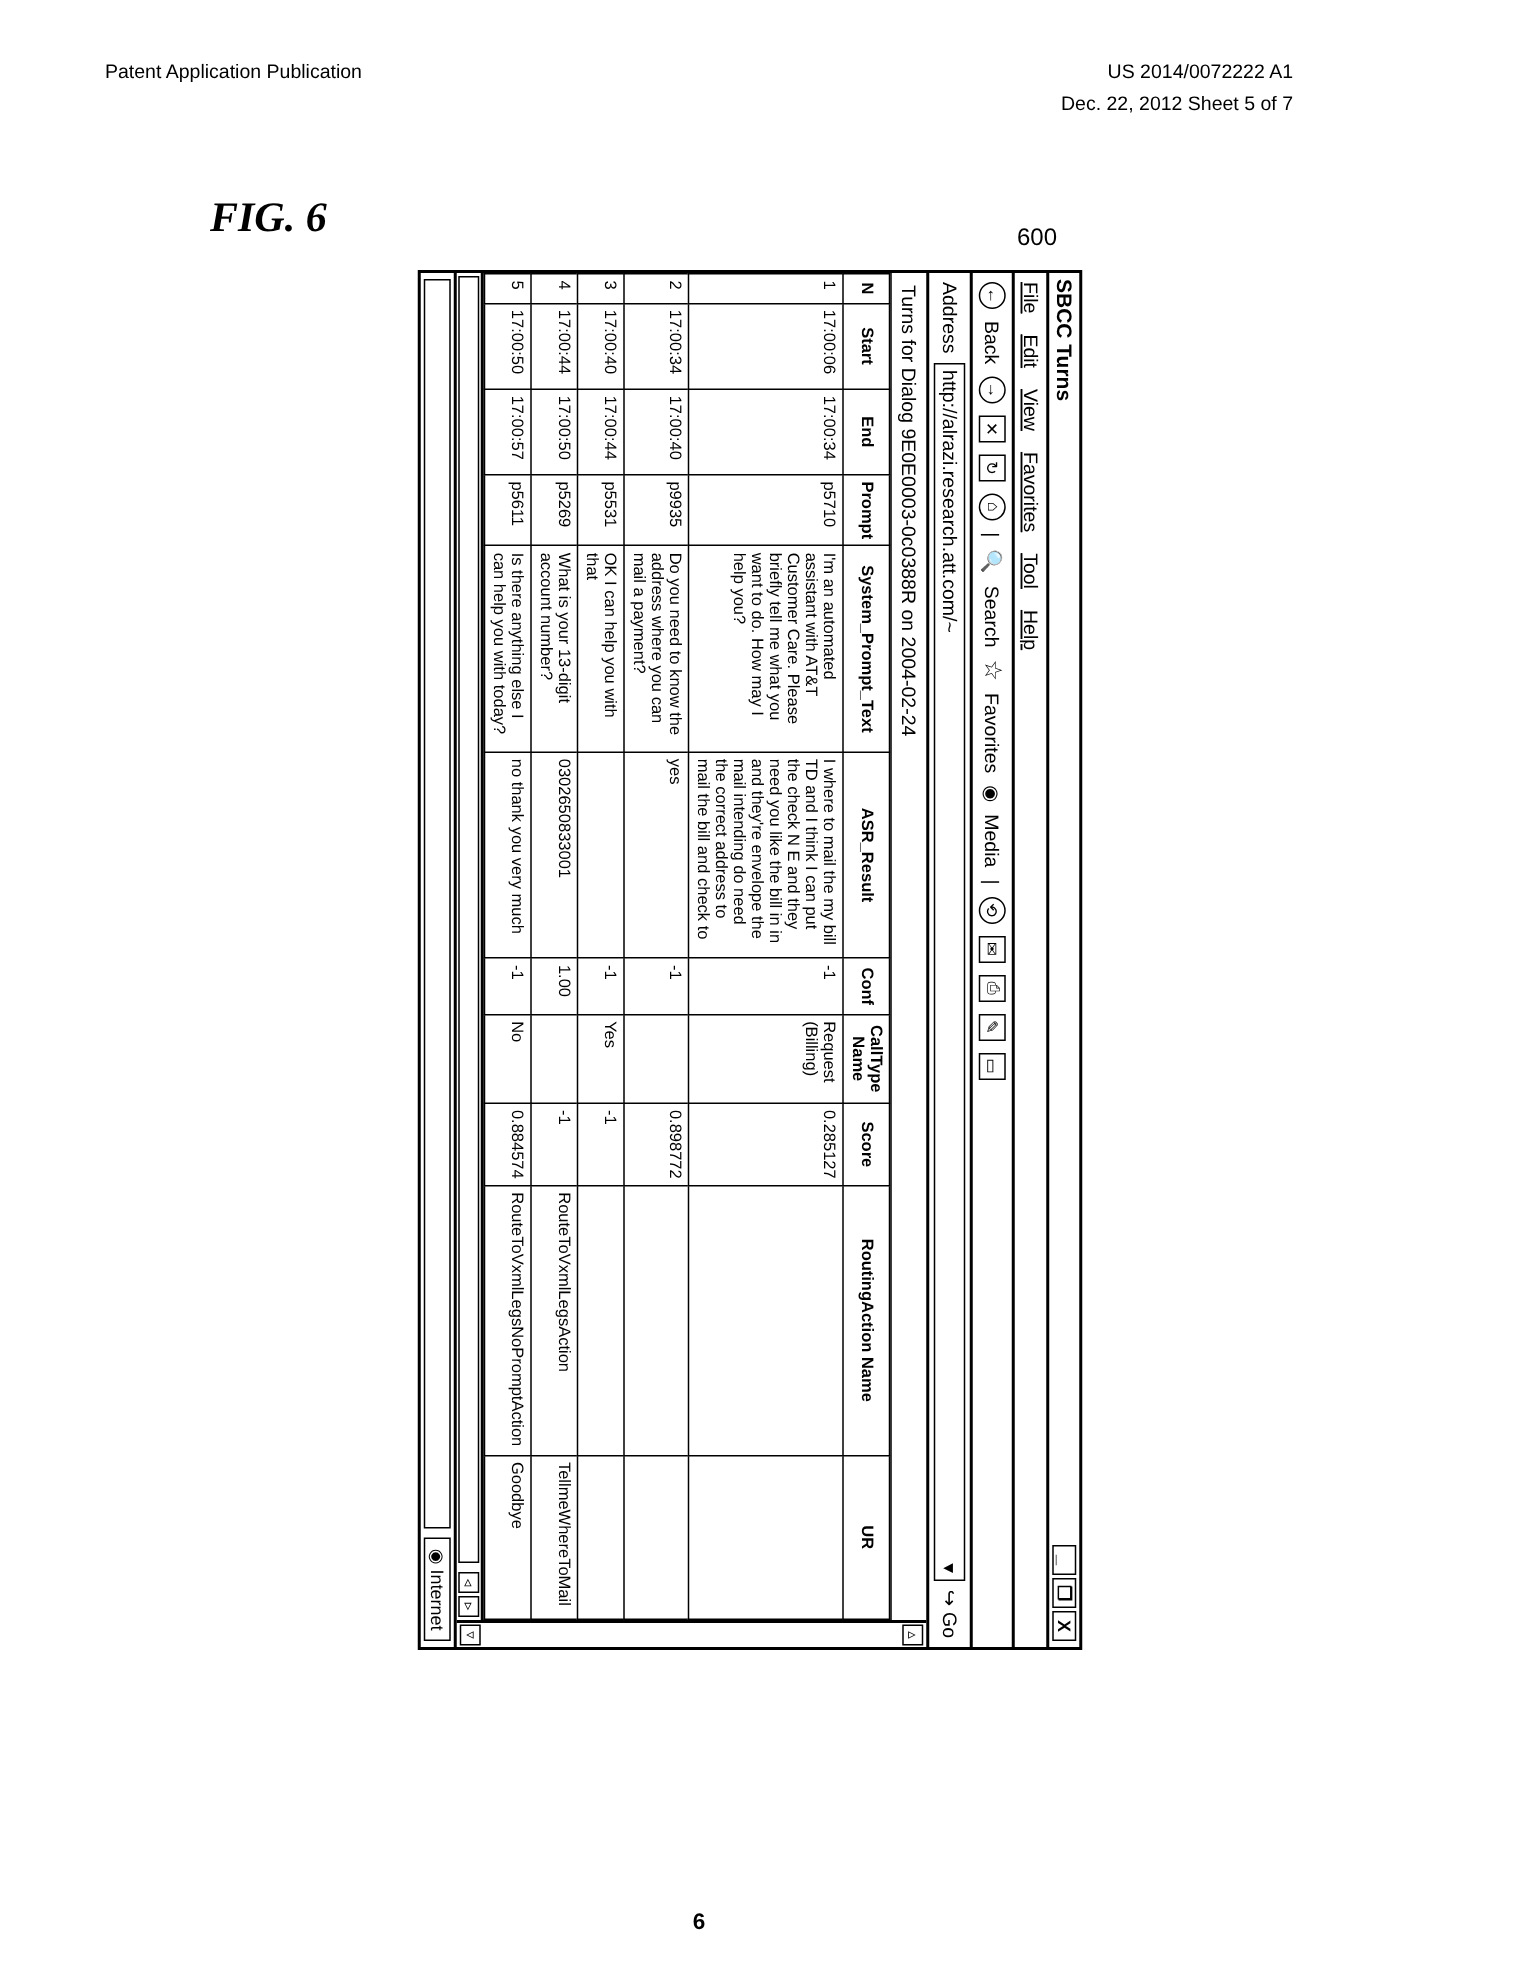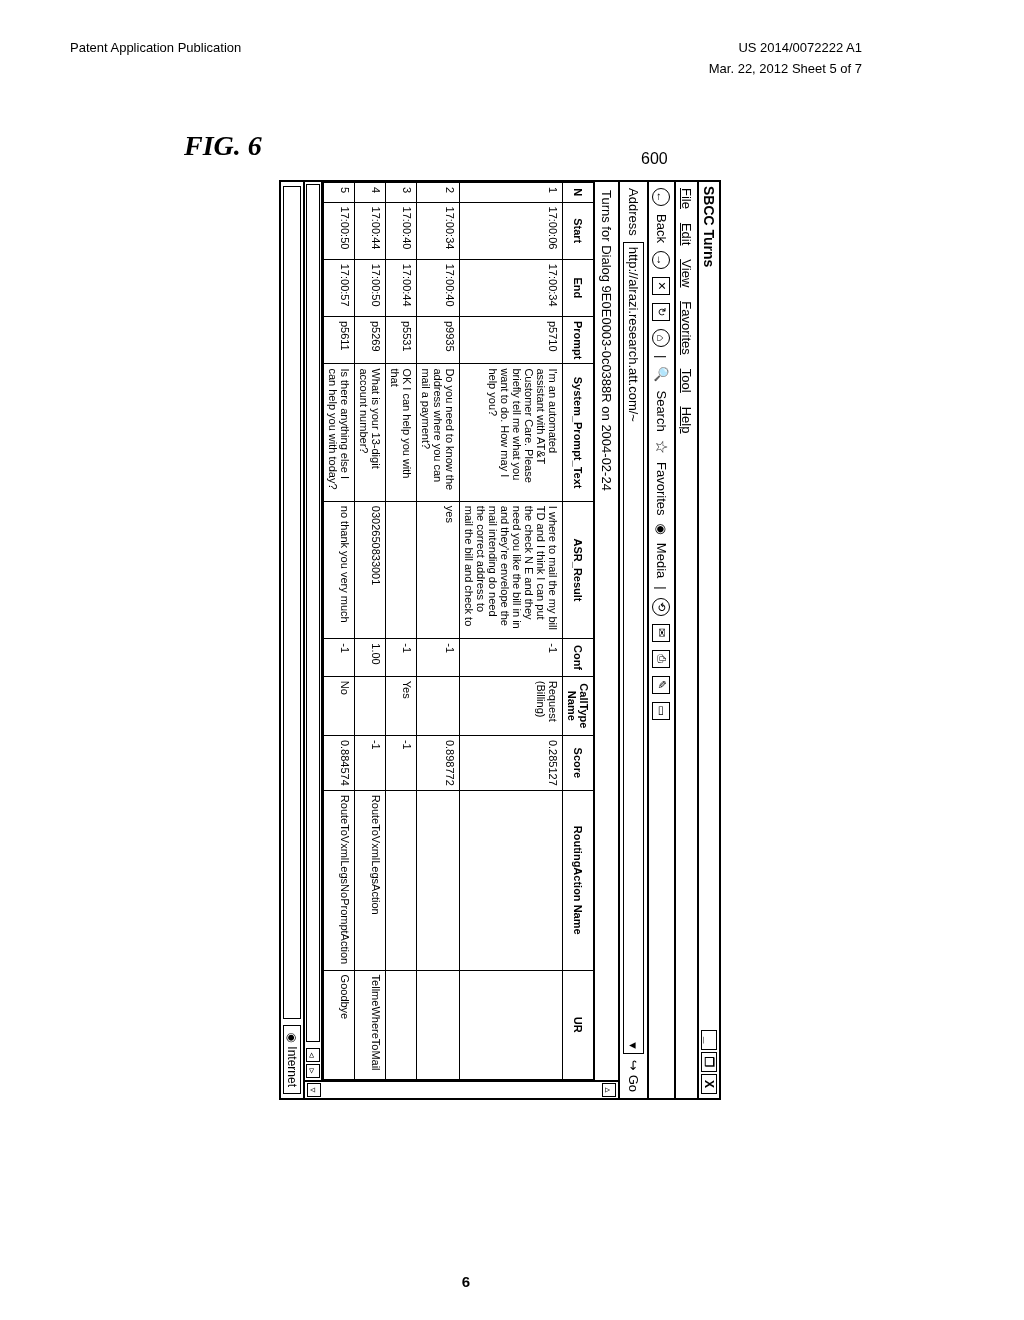--- a/index.html
+++ b/index.html
@@ -30,27 +30,26 @@
     margin-bottom: 30px;
   }
   .figure-label {
     font-family: "Times New Roman", serif;
     font-style: italic;
     font-weight: bold;
     font-size: 28px;
     position: absolute;
     top: 130px;
     left: 140px;
-    margin-left: 44px;
   }
   .ref-num {
     font-size: 16px;
     position: absolute;
     top: 150px;
-    left: 641px;
+    left: 678px;
   }
 
   
   .rot-wrap {
     position: absolute;
     top: 640px;
     left: 500px;
     transform: translate(-50%, -50%) rotate(90deg);
     transform-origin: center center;
   }
@@ -249,21 +248,21 @@
 </head>
 <body>
 
 <div class="page">
   <div class="header-top">
     <div>Patent Application Publication</div>
     <div>US 2014/0072222 A1</div>
   </div>
   <div class="header-bottom">
     <div></div>
-    <div>Mar. 22, 2012  Sheet 5 of 7</div>
+    <div>Dec. 22, 2012  Sheet 5 of 7</div>
   </div>
 
   <div class="figure-label">FIG. 6</div>
   <div class="ref-num">600</div>
 
   <div class="rot-wrap">
     <div class="browser">
 
       <div class="titlebar">
         <span>SBCC Turns</span>

